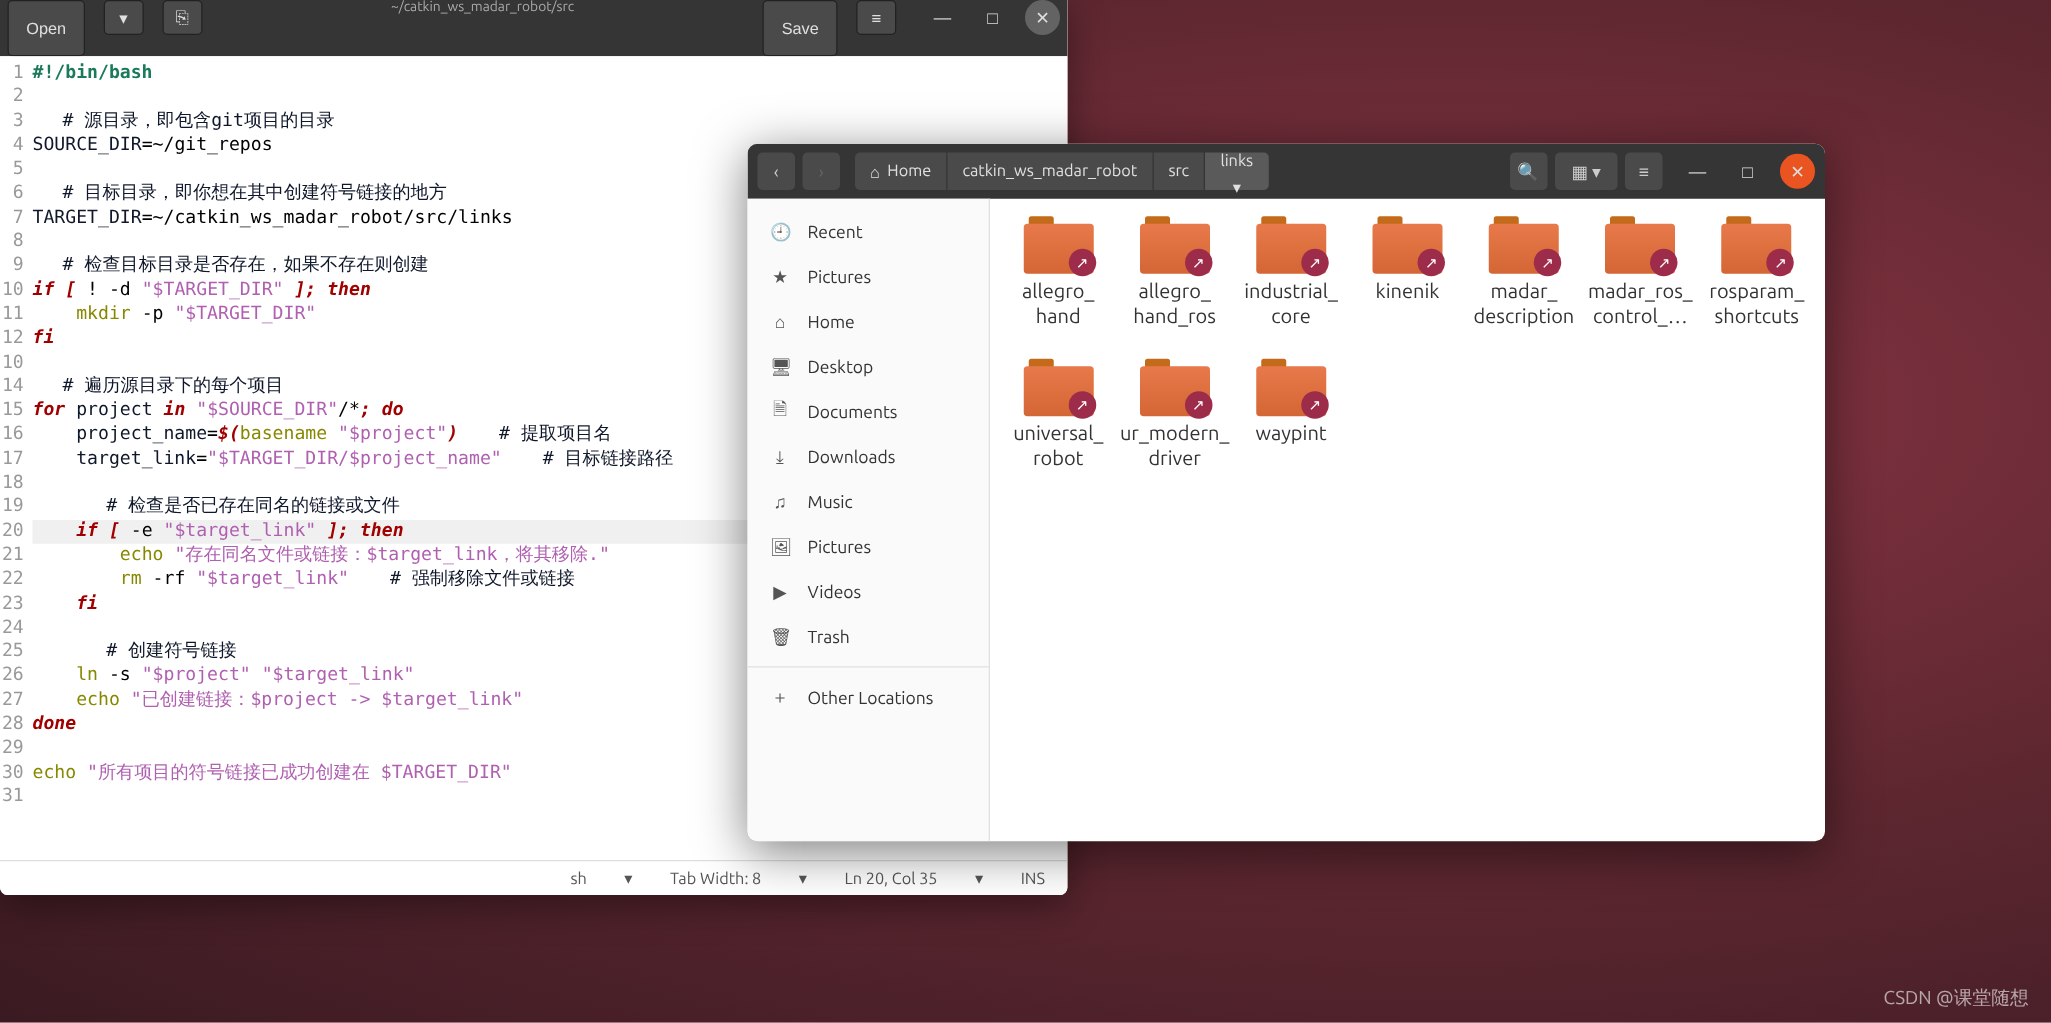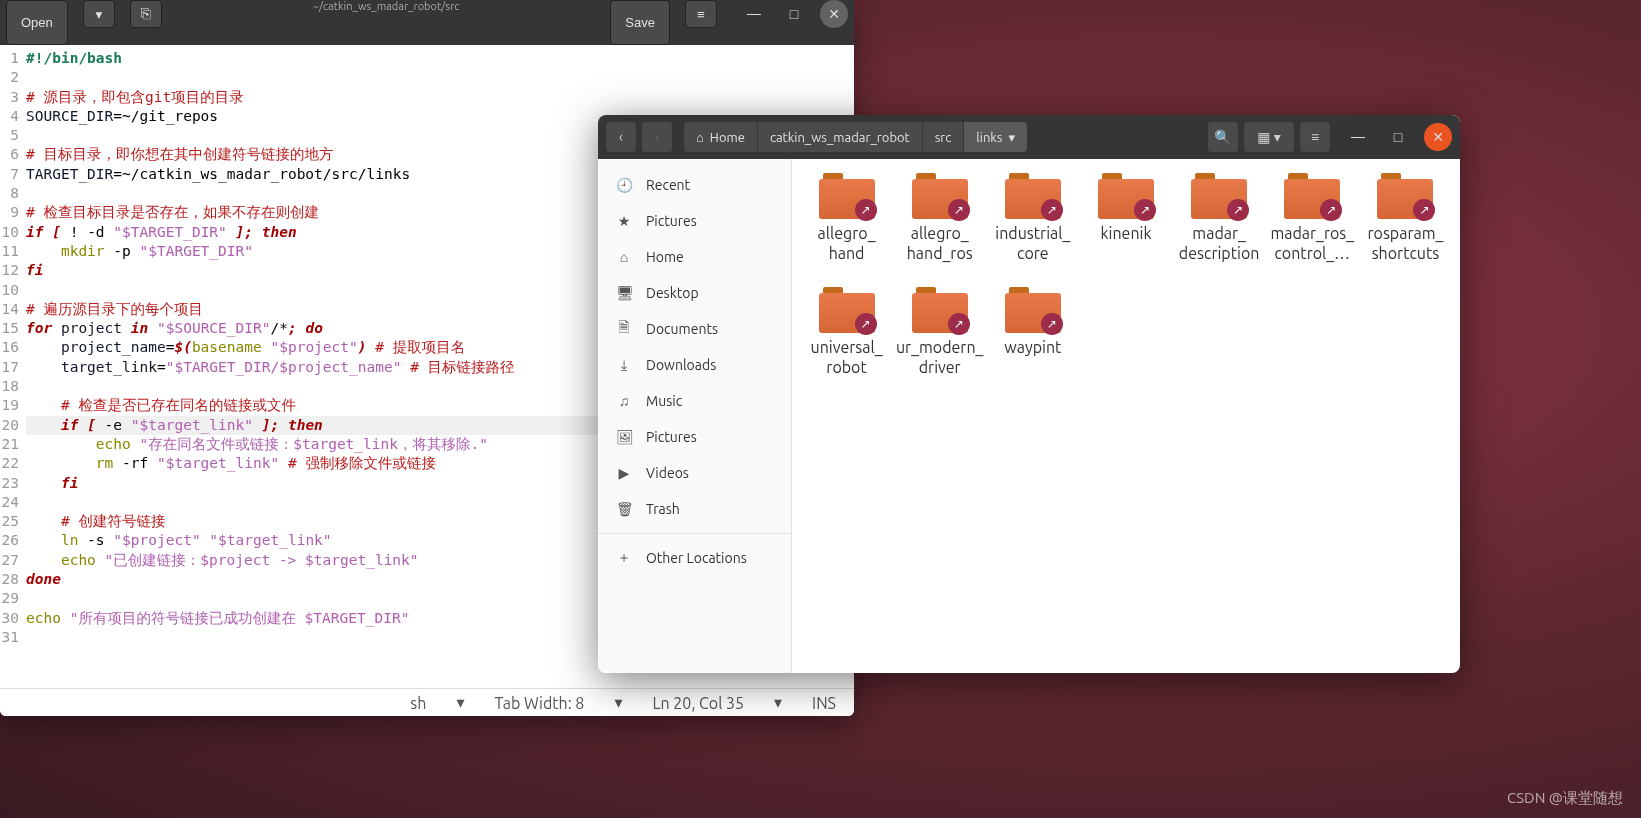--- a/index.html
+++ b/index.html
@@ -14,30 +14,30 @@
 .hdr-title { flex:1; text-align:center; }
 .hdr-title .t1 { font-weight:600; font-size:14px; color:#ddd; }
 .hdr-title .t2 { font-size:11px; color:#aaa; }
 .win-btns { display:flex; gap:12px; margin-left:8px; }
 .win-btn { width:28px; height:28px; display:flex; align-items:center; justify-content:center; color:#ddd; border-radius:50%; }
 .win-btn.close { background:#636363; }
 .editor-body { flex:1; background:#fff; display:flex; font-family:"DejaVu Sans Mono",monospace; font-size:14.5px; overflow:hidden; }
 .gutter { width:22px; text-align:right; padding:4px 3px 0 0; color:#999; line-height:19.3px; user-select:none; }
 .code { flex:1; padding:4px 0 0 4px; line-height:19.3px; white-space:pre; overflow:hidden; }
 .code .line.hl { background:#f0f0f0; }
-.editor-status { height:28px; background:#fff; border-top:1px solid #ddd; display:flex; align-items:center; justify-content:flex-end; gap:30px; padding:0 18px; color:#555; font-size:16px; }
-.c-comment{color:#b91c1c;} .c-kw{color:#a00000;font-weight:600;font-style:italic;} .c-str{color:#b060b0;} .c-var{color:#0f172a;} .c-cmd{color:#888800;} .c-sh{color:#1a7a5a;font-weight:600;}
+.editor-status { height:28px; background:#fff; border-top:1px solid #ddd; display:flex; align-items:center; justify-content:flex-end; gap:30px; padding:0 18px; color:#555; font-size:13px; }
+.c-comment{color:#0f172a;margin-left:24px;} .c-kw{color:#a00000;font-weight:600;font-style:italic;} .c-str{color:#b060b0;} .c-var{color:#0f172a;} .c-cmd{color:#888800;} .c-sh{color:#1a7a5a;font-weight:600;}
 
 
 .files-win { position:absolute; top:115px; left:598px; width:862px; height:558px; background:#fff; border-radius:8px; box-shadow:0 8px 40px rgba(0,0,0,.5); display:flex; flex-direction:column; overflow:hidden; }
 .files-hdr { height:44px; background:#353535; display:flex; align-items:center; padding:0 8px; gap:6px; color:#e0e0e0; }
 .nav-btn { width:30px; height:30px; background:#4a4a4a; border-radius:4px; display:flex; align-items:center; justify-content:center; color:#ccc; }
 .nav-btn.dis { color:#666; }
 .path-seg { height:30px; padding:0 12px; background:#4a4a4a; display:flex; align-items:center; gap:6px; font-size:13px; }
-.path-seg.first{border-radius:4px 0 0 4px;} .path-seg.active{background:#5a5a5a;} .path-seg.last{border-radius:0 4px 4px 0;}
+.path-seg.first{border-radius:4px 0 0 4px;} .path-seg.active{background:#5a5a5a;} .path-seg.last{border-radius:0 4px 4px 0;flex-direction:column;}
 .files-body { flex:1; display:flex; }
 .sidebar { width:194px; background:#fafafa; border-right:1px solid #e0e0e0; padding:8px 0; }
 .side-item { height:36px; display:flex; align-items:center; gap:14px; padding:0 18px; color:#333; font-size:14px; }
 .side-item .icn{width:16px;color:#555;text-align:center;}
 .side-sep { height:1px; background:#e0e0e0; margin:6px 0; }
 .folder-grid { flex:1; padding:14px 10px; display:grid; grid-template-columns:repeat(7,1fr); grid-auto-rows:110px; gap:4px; align-content:start; }
 .folder { display:flex; flex-direction:column; align-items:center; gap:4px; }
 .folder-icon { width:56px; height:46px; position:relative; }
 .folder-tab{position:absolute;top:0;left:4px;width:20px;height:8px;background:#c36b1a;border-radius:2px 2px 0 0;}
 .folder-body{position:absolute;top:6px;left:0;right:0;bottom:0;background:linear-gradient(#e8794a,#d46534);border-radius:3px;}

